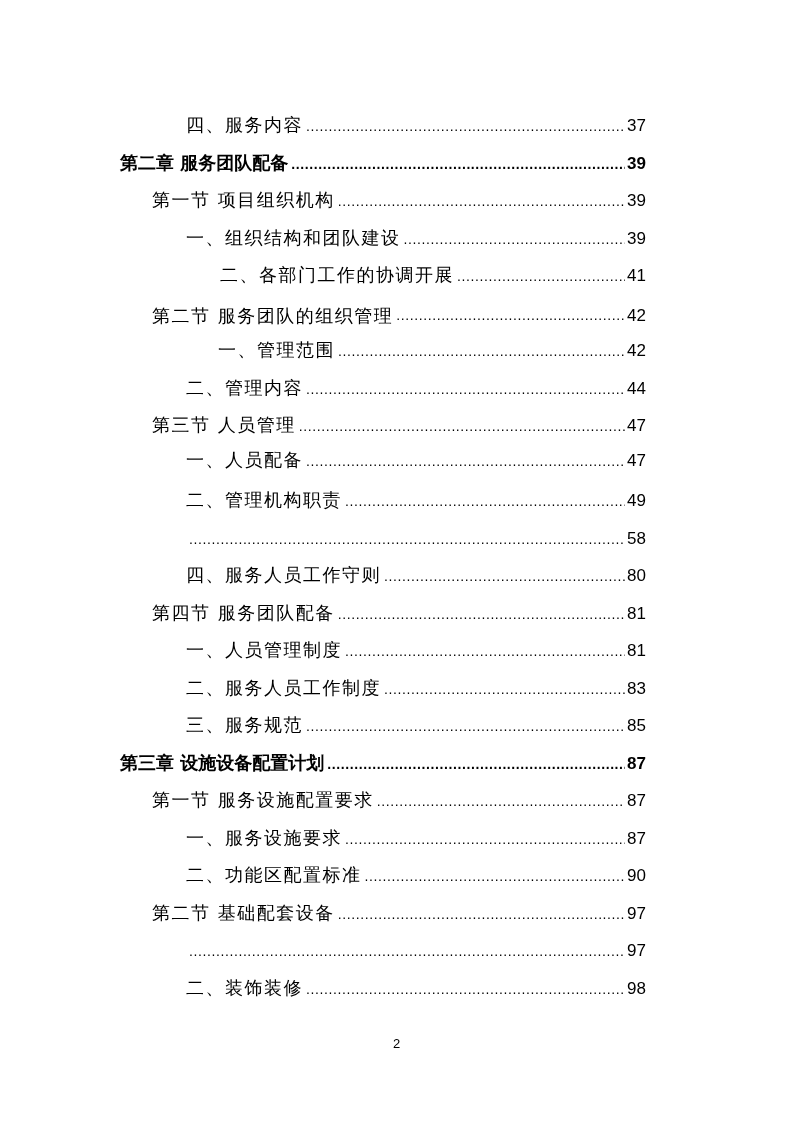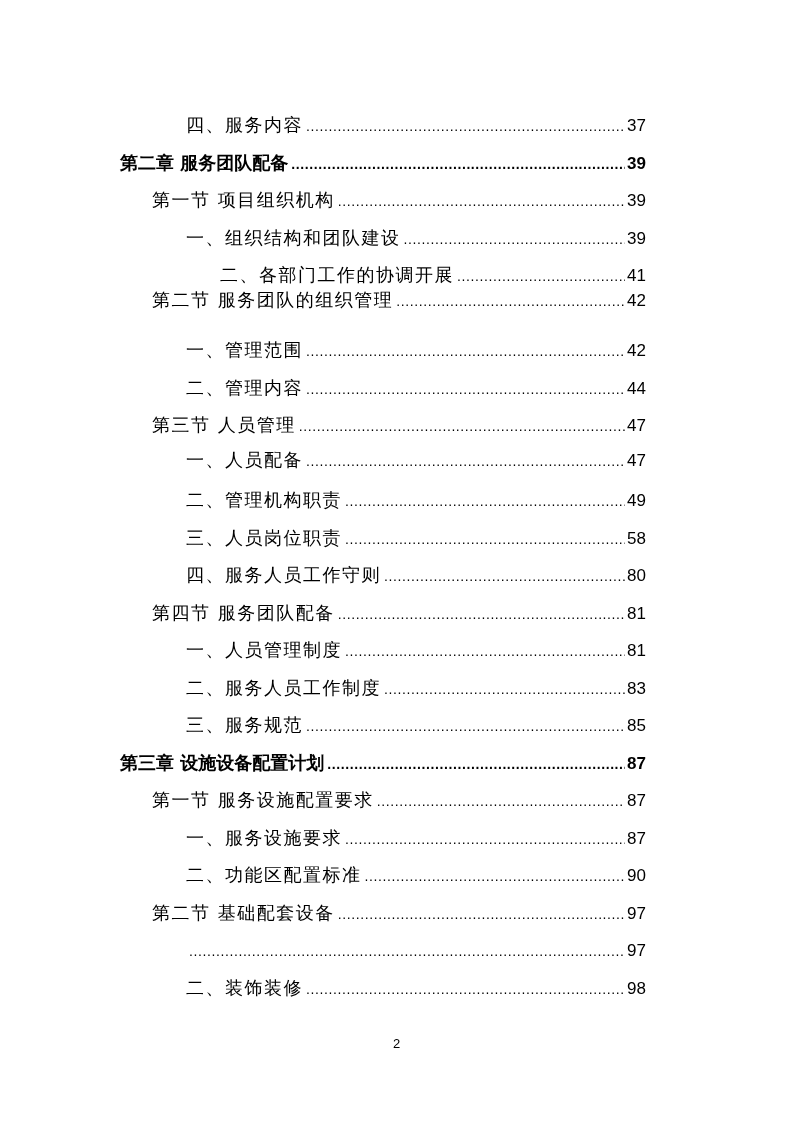--- a/index.html
+++ b/index.html
@@ -42,26 +42,26 @@
     <div class="row lvl2" style="top: 112.5px; text-align: right;">
       <span class="title">一、组织结构和团队建设</span>
       <span class="leader">........................................................................................................................................................................................................</span>
       <span class="page">39</span>
     </div>
     <div class="row lvl2" style="top: 150px; margin-left: 34px;">
       <span class="title">二、各部门工作的协调开展</span>
       <span class="leader">........................................................................................................................................................................................................</span>
       <span class="page">41</span>
     </div>
-    <div class="row lvl1" style="top: 175px;">
+    <div class="row lvl1" style="top: 196px; align-items: center;">
       <span class="title">第二节  服务团队的组织管理</span>
       <span class="leader">........................................................................................................................................................................................................</span>
       <span class="page">42</span>
     </div>
-    <div class="row lvl2" style="top: 225px;">
+    <div class="row lvl2" style="top: 225px; margin-left: 32px;">
       <span class="title">一、管理范围</span>
       <span class="leader">........................................................................................................................................................................................................</span>
       <span class="page">42</span>
     </div>
     <div class="row lvl2" style="top: 262.5px;">
       <span class="title">二、管理内容</span>
       <span class="leader">........................................................................................................................................................................................................</span>
       <span class="page">44</span>
     </div>
     <div class="row lvl1" style="top: 300px;">
@@ -73,21 +73,20 @@
       <span class="title">一、人员配备</span>
       <span class="leader">........................................................................................................................................................................................................</span>
       <span class="page">47</span>
     </div>
     <div class="row lvl2" style="top: 375px;">
       <span class="title">二、管理机构职责</span>
       <span class="leader">........................................................................................................................................................................................................</span>
       <span class="page">49</span>
     </div>
     <div class="row lvl2" style="top: 412.5px;">
-      <span class="title">三、人员岗位职责</span>
       <span class="leader">........................................................................................................................................................................................................</span>
       <span class="page">58</span>
     </div>
     <div class="row lvl2" style="top: 450px;">
       <span class="title">四、服务人员工作守则</span>
       <span class="leader">........................................................................................................................................................................................................</span>
       <span class="page">80</span>
     </div>
     <div class="row lvl1" style="top: 487.5px;">
       <span class="title">第四节  服务团队配备</span>

